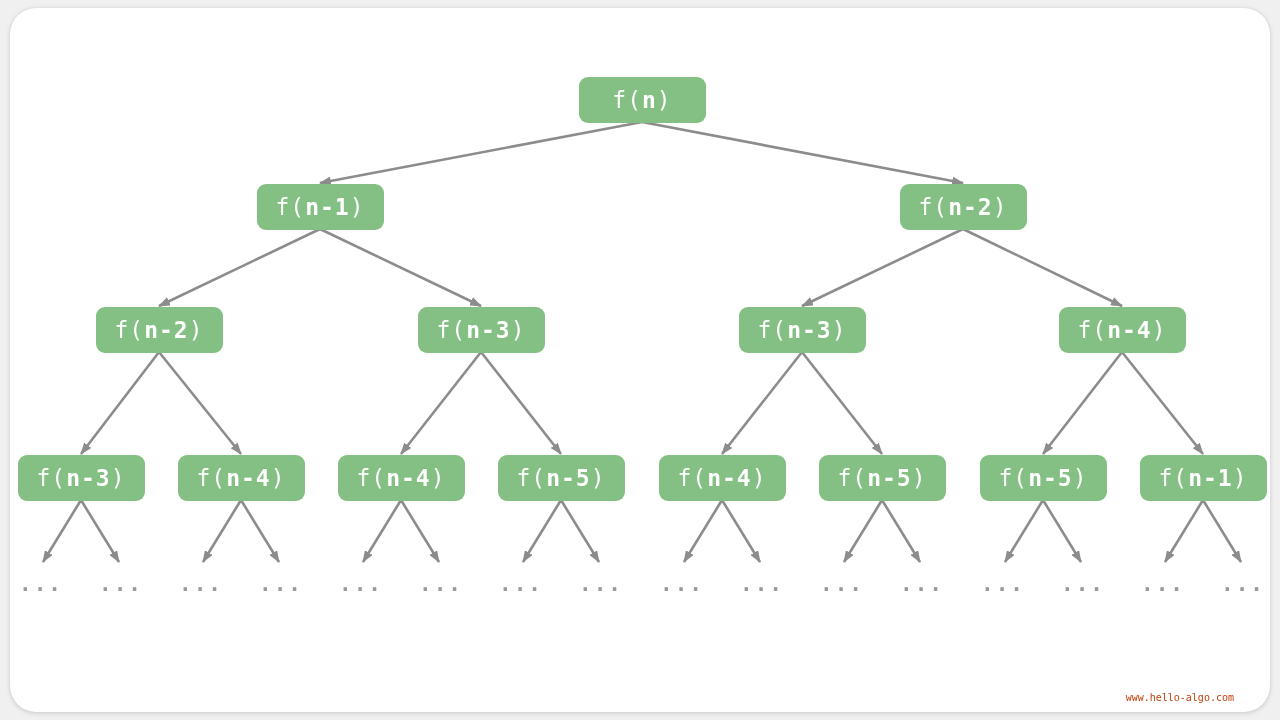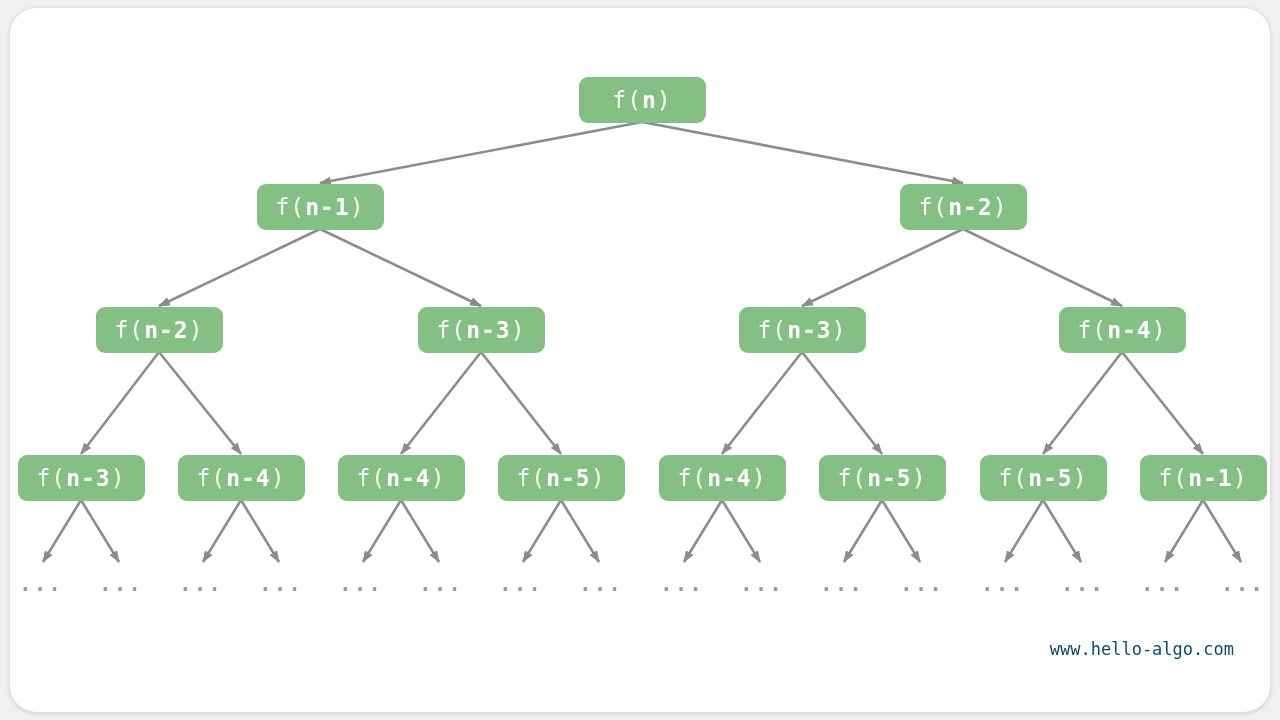--- a/index.html
+++ b/index.html
@@ -38,23 +38,23 @@
     position: absolute;
     transform: translate(-50%, -50%);
     color: #9a9a9a;
     font-size: 21px;
     font-weight: bold;
     letter-spacing: 2px;
     line-height: 1;
   }
   .watermark {
     position: absolute;
-    right: 46px; top: 639px;
-    color: #0c4a6e;
-    font-size: 17px;
+    right: 46px; top: 692px;
+    color: #c2410c;
+    font-size: 10px;
     letter-spacing: 0px;
   }
 </style>
 </head>
 <body>
 
 <div class="canvas">
   <div class="panel"></div>
 
   <svg class="edges" xmlns="http://www.w3.org/2000/svg">

